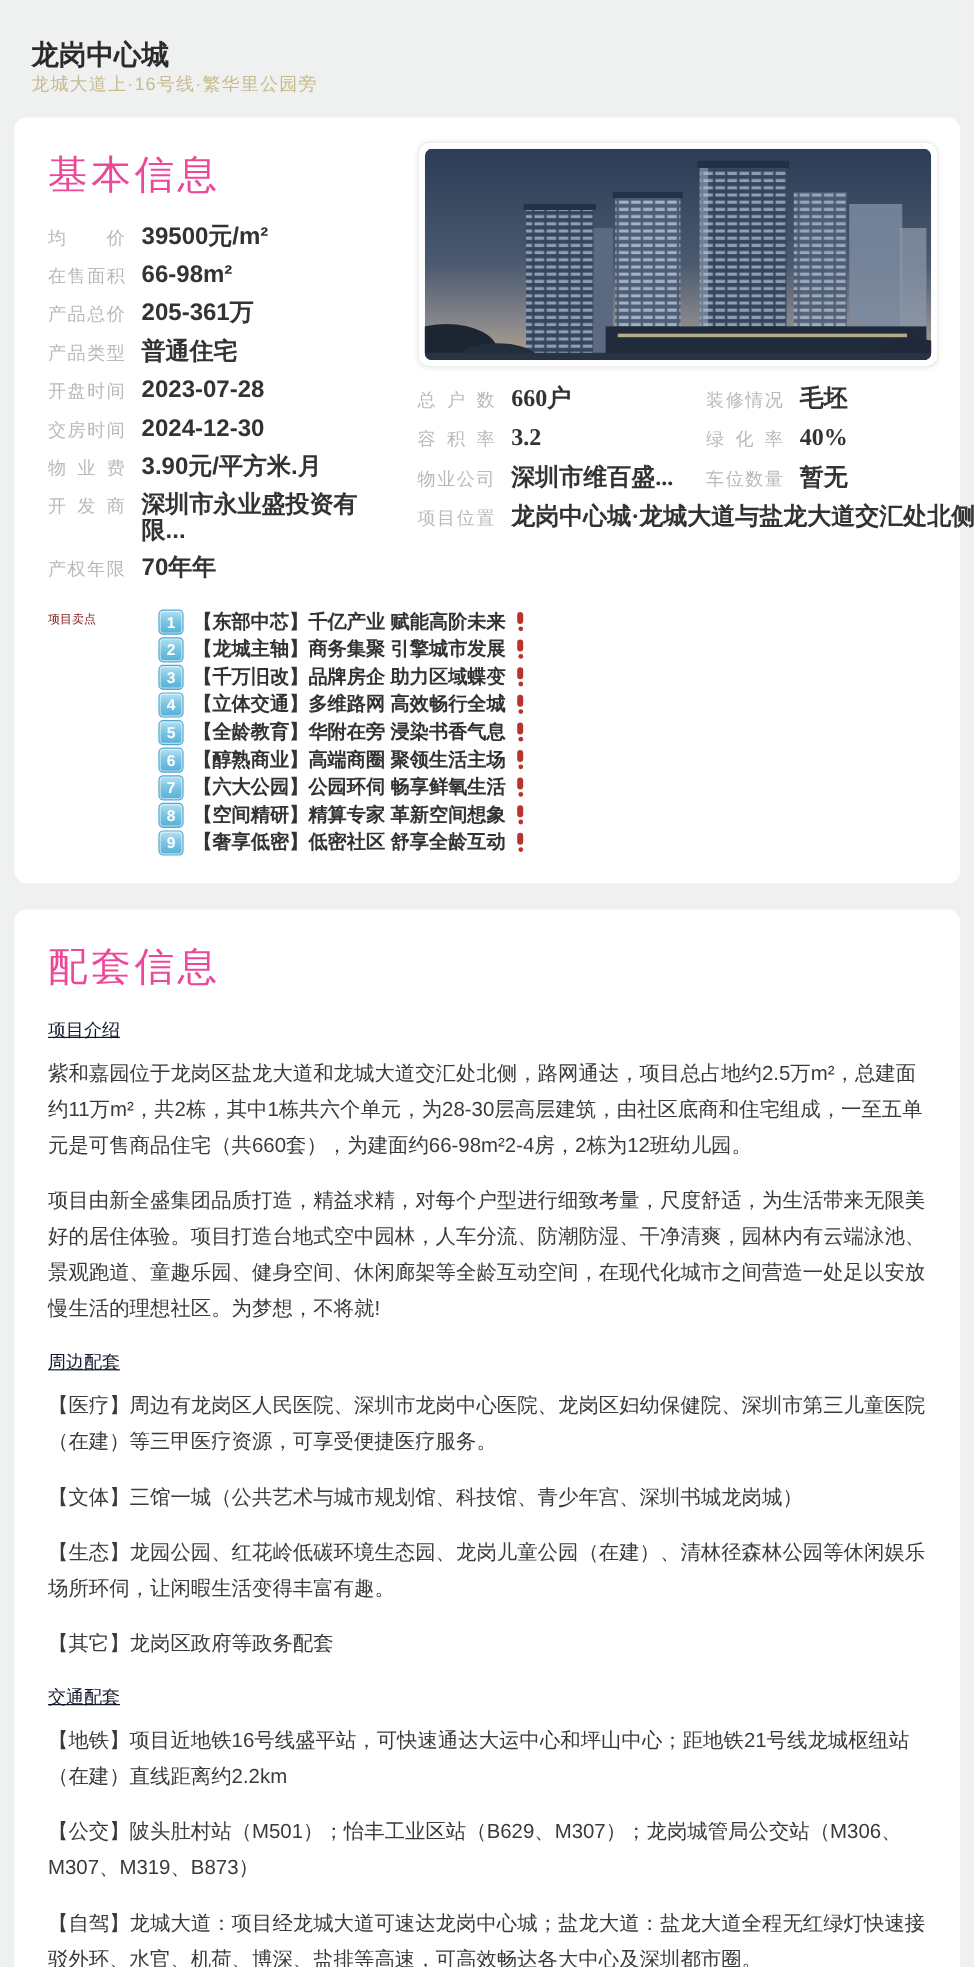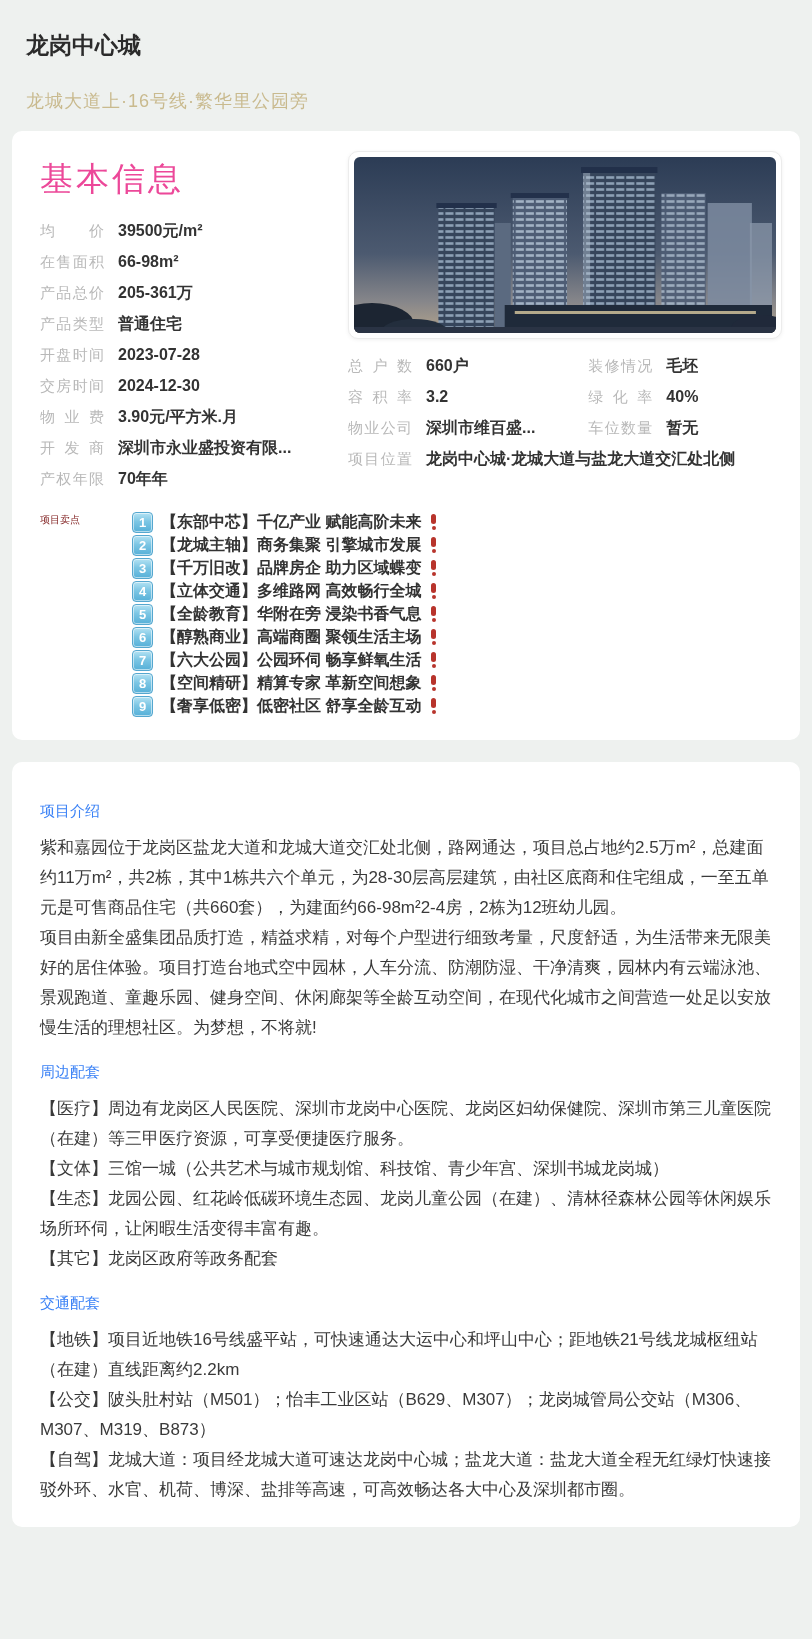--- a/index.html
+++ b/index.html
@@ -4,57 +4,57 @@
 <style>
   html,body{margin:0;padding:0;background:#e9edeb;}
   .page{
     width:812px;min-height:1639px;margin:0 auto;background:#eef1ef;
     font-family:"Liberation Sans","DejaVu Sans",sans-serif;color:#333;
     box-sizing:border-box;overflow:hidden;
   }
   
   .hdr{padding:30px 26px 18px 26px;}
   .hdr-title{font-size:23px;font-weight:bold;color:#2b2b2b;}
-  .hdr-sub{margin-top:28px;font-size:18px;color:#c9ba8e;letter-spacing:1px;}
+  .hdr-sub{margin-top:0;font-size:15px;color:#c9ba8e;letter-spacing:1px;}
   
   .card{background:#ffffff;border-radius:10px;margin:0 12px;padding:20px 18px 22px 18px;box-sizing:border-box;}
   .card + .card{margin-top:22px;}
   .sec-title{font-size:33px;font-weight:500;color:#ec4899;letter-spacing:3px;margin:6px 0 18px 10px;}
   
   .basic-grid{display:flex;gap:18px;}
   .basic-left{width:300px;flex:none;padding-left:10px;box-sizing:border-box;}
   .basic-right{flex:1;min-width:0;}
   .f-row{display:flex;align-items:baseline;gap:14px;margin-bottom:10px;line-height:21px;}
   .f-label{flex:none;display:inline-block;width:64px;font-size:15px;color:#b9b9b9;
            text-align:justify;text-align-last:justify;}
-  .f-value{font-size:16px;font-weight:600;color:#333;}
+  .f-value{font-size:20px;font-weight:600;color:#333;}
   .photo-frame{border:1px solid #ececec;border-radius:10px;padding:5px;background:#fff;
                box-shadow:0 1px 4px rgba(0,0,0,.06);margin-bottom:16px;}
   .photo-frame svg{display:block;width:100%;height:176px;border-radius:6px;}
-  .rf-grid{display:grid;grid-template-columns:1.2fr 1fr;column-gap:8px;row-gap:10px;}
+  .rf-grid{display:grid;grid-template-columns:1.2fr 1fr;column-gap:8px;row-gap:10px;font-family:Liberation Serif, serif;}
   .rf-grid .f-row{margin-bottom:0;}
   .rf-loc{grid-column:1 / span 2;}
   .rf-loc .f-value{font-weight:600;white-space:nowrap;}
   
   .sell{display:flex;gap:14px;margin-top:12px;padding-left:10px;}
   .sell-label{flex:none;width:78px;font-size:10px;color:#7f1d1d;padding-top:2px;}
   .sell-list{flex:1;}
   .sp-row{display:flex;align-items:center;gap:8px;height:22px;margin-bottom:1px;
           font-size:16px;font-weight:600;color:#333;white-space:nowrap;}
   .badge{flex:none;width:19px;height:19px;border-radius:4px;border:1px solid #55a7cf;
          background:linear-gradient(180deg,#b3e2f3 0%,#7cc6e4 45%,#56b0d8 100%);
          box-shadow:inset 0 0 0 1px rgba(255,255,255,.55);
          color:#fff;font-size:13px;font-weight:bold;line-height:19px;text-align:center;}
   .excl{flex:none;display:inline-block;width:5px;height:16px;position:relative;margin-left:2px;}
   .excl::before{content:"";position:absolute;top:0;left:0;width:5px;height:10px;border-radius:2.5px;background:#b8342c;}
   .excl::after{content:"";position:absolute;bottom:0;left:.5px;width:4px;height:4px;border-radius:50%;background:#b8342c;}
   
-  .sub-label{font-size:15px;color:#3b82f6;margin:20px 0 12px 0;}
+  .sub-label{font-size:15px;color:#0f172a;margin:20px 0 12px 0;text-decoration:underline;}
   .para{font-size:17px;line-height:30px;color:#3a3a3a;margin:0;}
-  .para + .para{margin-top:0;}
+  .para + .para{margin-top:16px;}
   .amen-body{padding:0 6px 0 10px;}
   
   .footer{display:flex;align-items:center;gap:36px;padding:26px 30px 40px 54px;}
 </style>
 </head>
 <body>
 
 <div class="page">
 
   <div class="hdr">
@@ -225,20 +225,21 @@
         <div class="sp-row">
           <span class="badge">9</span>
           <span>【奢享低密】低密社区 舒享全龄互动</span>
           <span class="excl"></span>
         </div>
       </div>
     </div>
   </section>
 
   <section class="card">
+    <h2 class="sec-title">配套信息</h2>
     <div class="amen-body">
       <div class="sub-label">项目介绍</div>
       <p class="para">紫和嘉园位于龙岗区盐龙大道和龙城大道交汇处北侧，路网通达，项目总占地约2.5万m²，总建面约11万m²，共2栋，其中1栋共六个单元，为28-30层高层建筑，由社区底商和住宅组成，一至五单元是可售商品住宅（共660套），为建面约66-98m²2-4房，2栋为12班幼儿园。</p>
       <p class="para">项目由新全盛集团品质打造，精益求精，对每个户型进行细致考量，尺度舒适，为生活带来无限美好的居住体验。项目打造台地式空中园林，人车分流、防潮防湿、干净清爽，园林内有云端泳池、景观跑道、童趣乐园、健身空间、休闲廊架等全龄互动空间，在现代化城市之间营造一处足以安放慢生活的理想社区。为梦想，不将就!</p>
 
       <div class="sub-label">周边配套</div>
       <p class="para">【医疗】周边有龙岗区人民医院、深圳市龙岗中心医院、龙岗区妇幼保健院、深圳市第三儿童医院（在建）等三甲医疗资源，可享受便捷医疗服务。</p>
       <p class="para">【文体】三馆一城（公共艺术与城市规划馆、科技馆、青少年宫、深圳书城龙岗城）</p>
       <p class="para">【生态】龙园公园、红花岭低碳环境生态园、龙岗儿童公园（在建）、清林径森林公园等休闲娱乐场所环伺，让闲暇生活变得丰富有趣。</p>
       <p class="para">【其它】龙岗区政府等政务配套</p>

